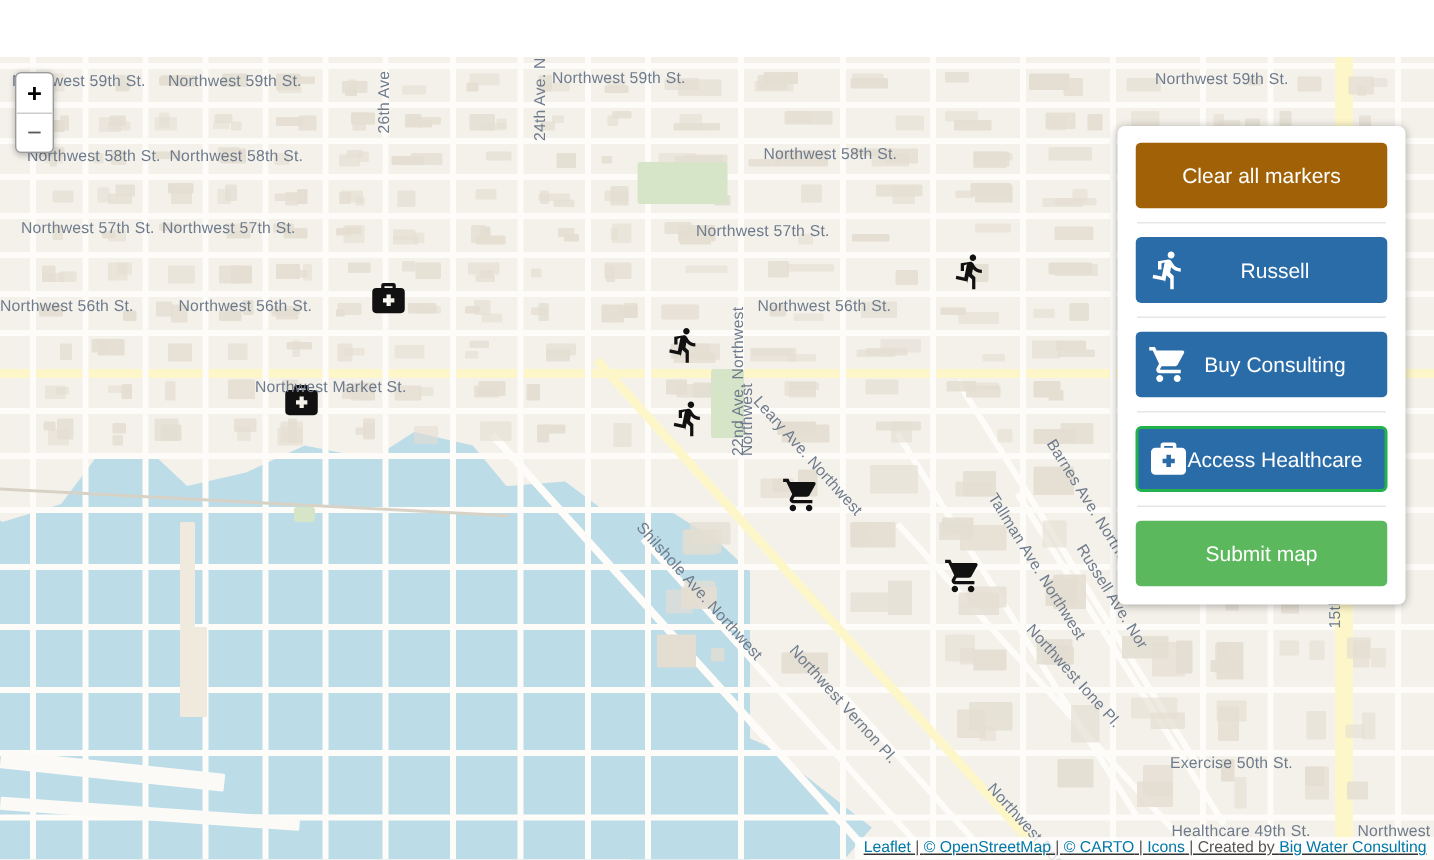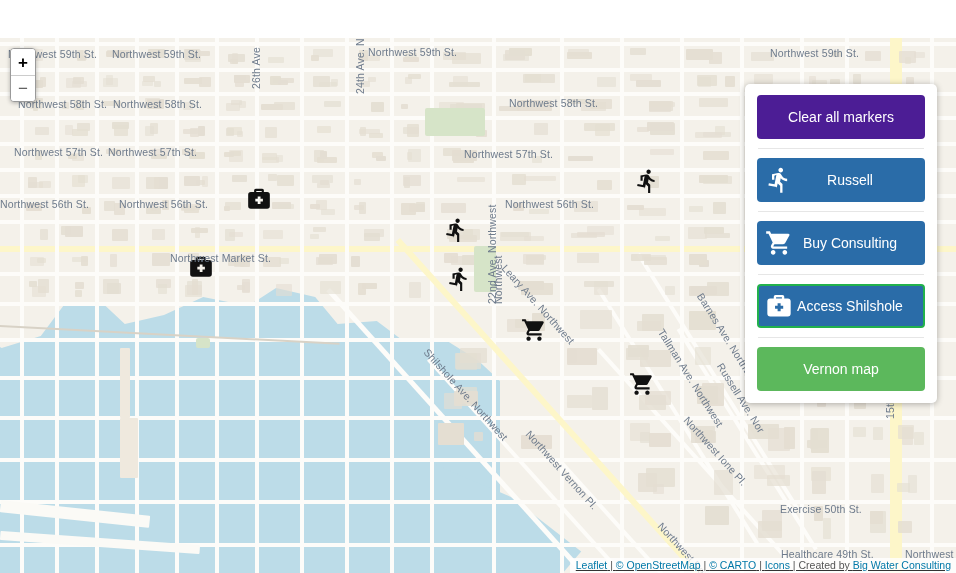--- a/index.html
+++ b/index.html
@@ -789,21 +789,21 @@
         <div class="lbl" style="left: 720px; top: 320px; color: rgb(110, 123, 140); transform: rotate(58deg);">Russell Ave. Nor</div>
         <div class="lbl" style="left: 498px; top: 260px; color: rgb(110, 123, 140); transform: rotate(-90deg);">Northwest</div>
       </div>
 
     <div id="zoom-control">
       <button class="zoom-btn" id="zoom-in">+</button>
       <button class="zoom-btn" id="zoom-out">−</button>
     </div>
 
     <div id="control-panel">
-        <button class="panel-btn btn-danger" style="background: #4c1d95;">
+        <button class="panel-btn btn-danger" style="background: #a16207;">
           <span class="btn-label">Clear all markers</span>
         </button>
         <div class="divider"></div>
         <button class="panel-btn btn-primary has-icon" style="background: rgb(42, 108, 168);">
           <span class="btn-icon">
             <svg viewBox="0 0 24 24">
               <path d="M13.49 5.48c1.1 0 2-.9 2-2s-.9-2-2-2-2 .9-2 2 .9 2 2 2zM9.89 19.38l1-4.4 2.1 2v6h2v-7.5l-2.1-2 .6-3c1.3 1.5 3.3 2.5 5.5 2.5v-2c-1.9 0-3.5-1-4.3-2.4l-1-1.6c-.4-.6-1-1-1.7-1-.3 0-.5.1-.8.1L6 6.98v4.7h2v-3.4l1.8-.7-1.6 8.1-4.9-1-.4 2 7 1.4z"></path>
             </svg>
           </span>
           <span class="btn-label">Russell</span>
@@ -817,24 +817,24 @@
           </span>
           <span class="btn-label">Buy Consulting</span>
         </button>
         <div class="divider"></div>
         <button class="panel-btn btn-primary btn-active has-icon" style="background: rgb(42, 108, 168); border-color: rgb(34, 177, 76);">
           <span class="btn-icon">
             <svg viewBox="0 0 24 24">
               <path d="M9 2.5a1.5 1.5 0 0 0-1.5 1.5v1.5H4.5A2.5 2.5 0 0 0 2 8v10.5A2.5 2.5 0 0 0 4.5 21h15a2.5 2.5 0 0 0 2.5-2.5V8a2.5 2.5 0 0 0-2.5-2.5H16.5V4A1.5 1.5 0 0 0 15 2.5H9zm.5 3V4.5h5v1H9.5zM13.4 9.6v2.2h2.2v2.6h-2.2v2.2h-2.6v-2.2H8.6v-2.6h2.2V9.6h2.6z"></path>
             </svg>
           </span>
-          <span class="btn-label">Access Shilshole</span>
+          <span class="btn-label">Access Healthcare</span>
         </button>
         <div class="divider"></div>
         <button class="panel-btn btn-success" style="background: rgb(92, 184, 92);">
-          <span class="btn-label">Vernon map</span>
+          <span class="btn-label">Submit map</span>
         </button>
       </div>
 
     <div id="attribution"><a href="#" style="color: rgb(0, 120, 168);">Leaflet</a><span class="sep"> | </span><a href="#" style="color: rgb(0, 120, 168);">© OpenStreetMap</a><span class="sep"> | </span><a href="#" style="color: rgb(0, 120, 168);">© CARTO</a><span class="sep"> | </span><a href="#" style="color: rgb(0, 120, 168);">Icons</a><span class="sep"> | Created by </span><a href="#" style="color: rgb(0, 120, 168);">Big Water Consulting</a></div>
   </div>
 
 </div>
 
 </body></html>

